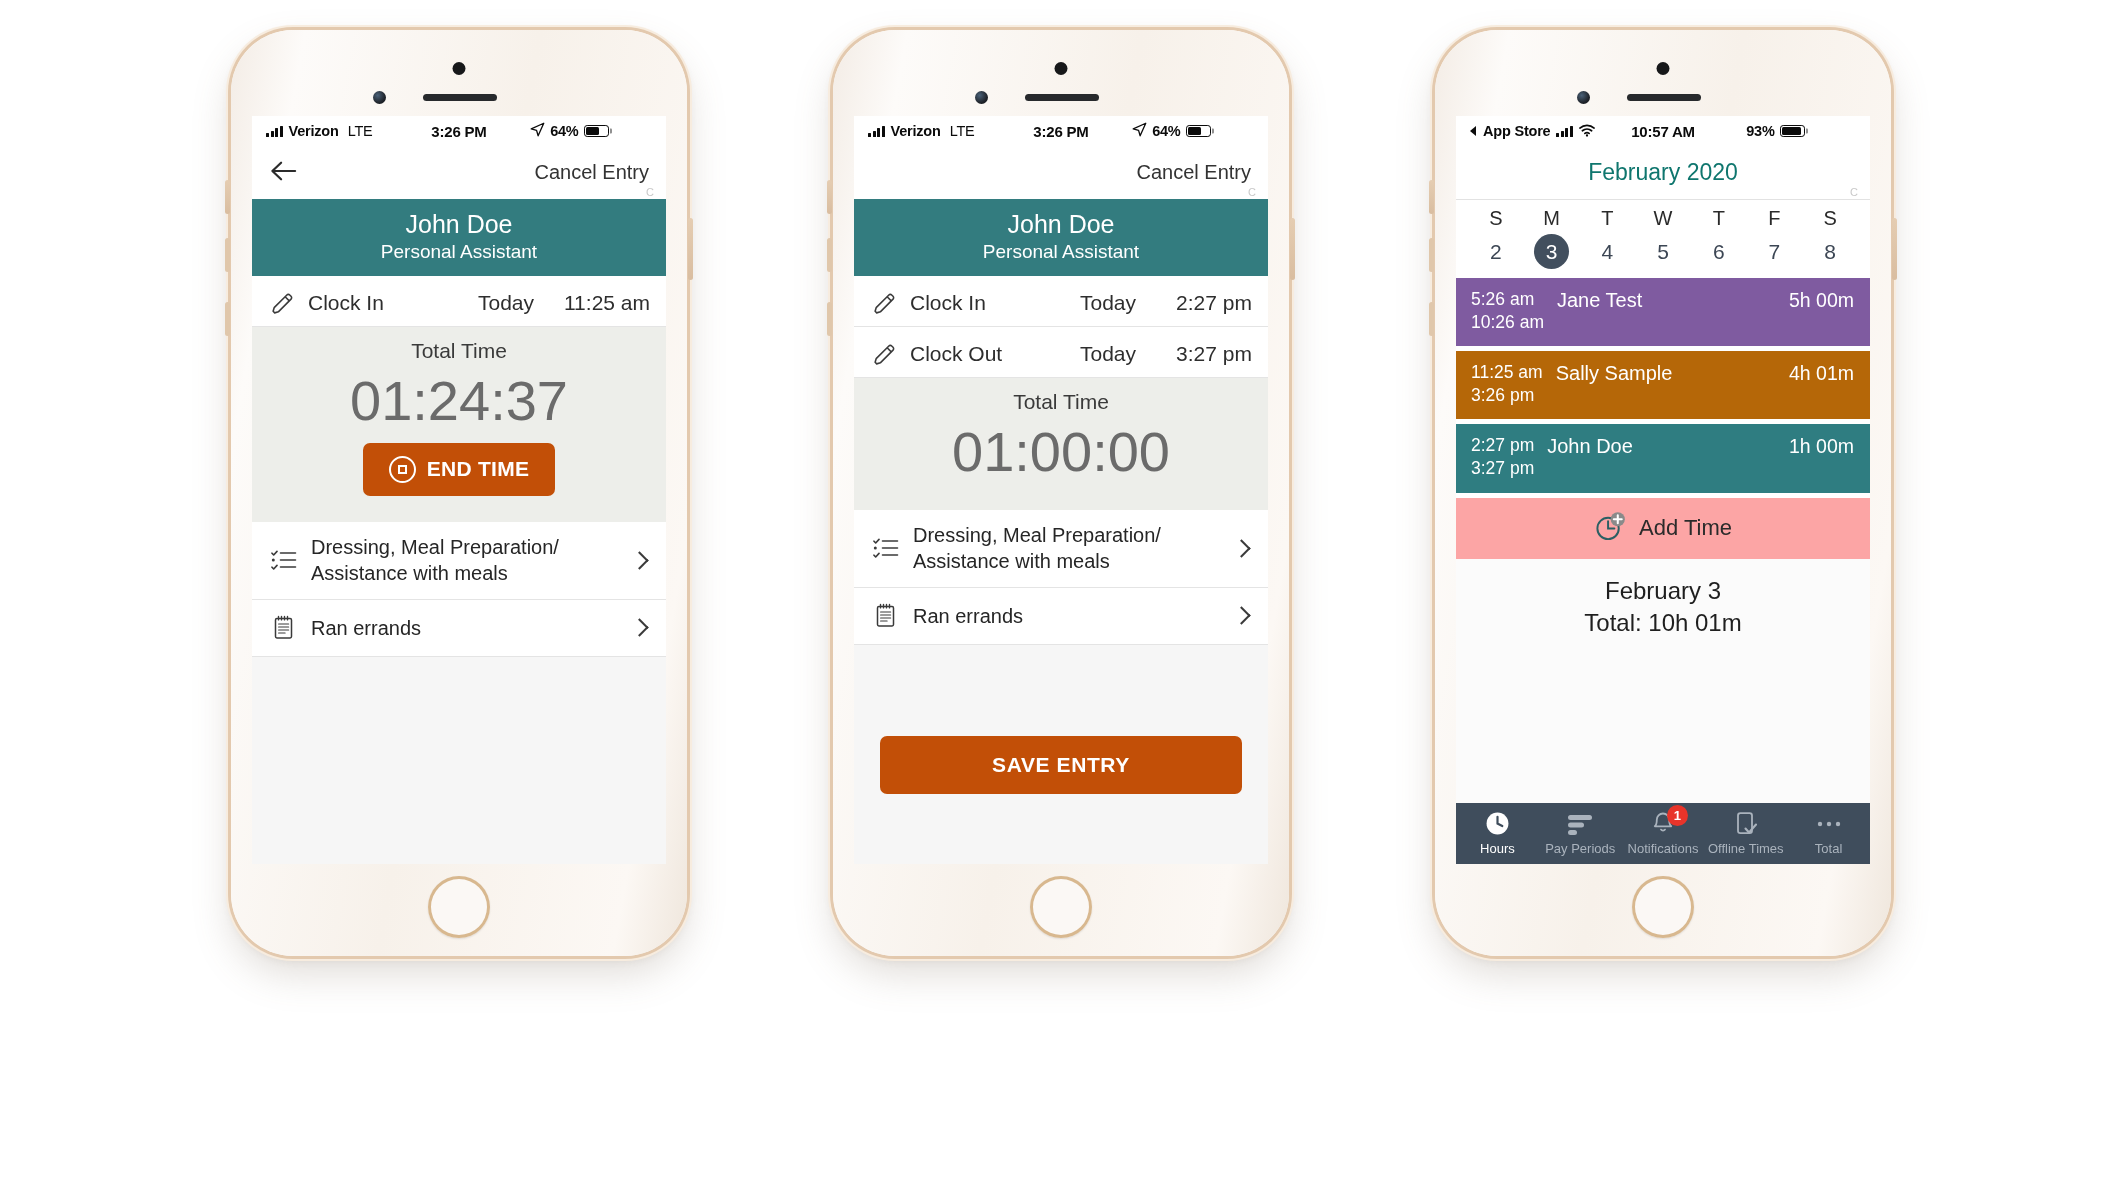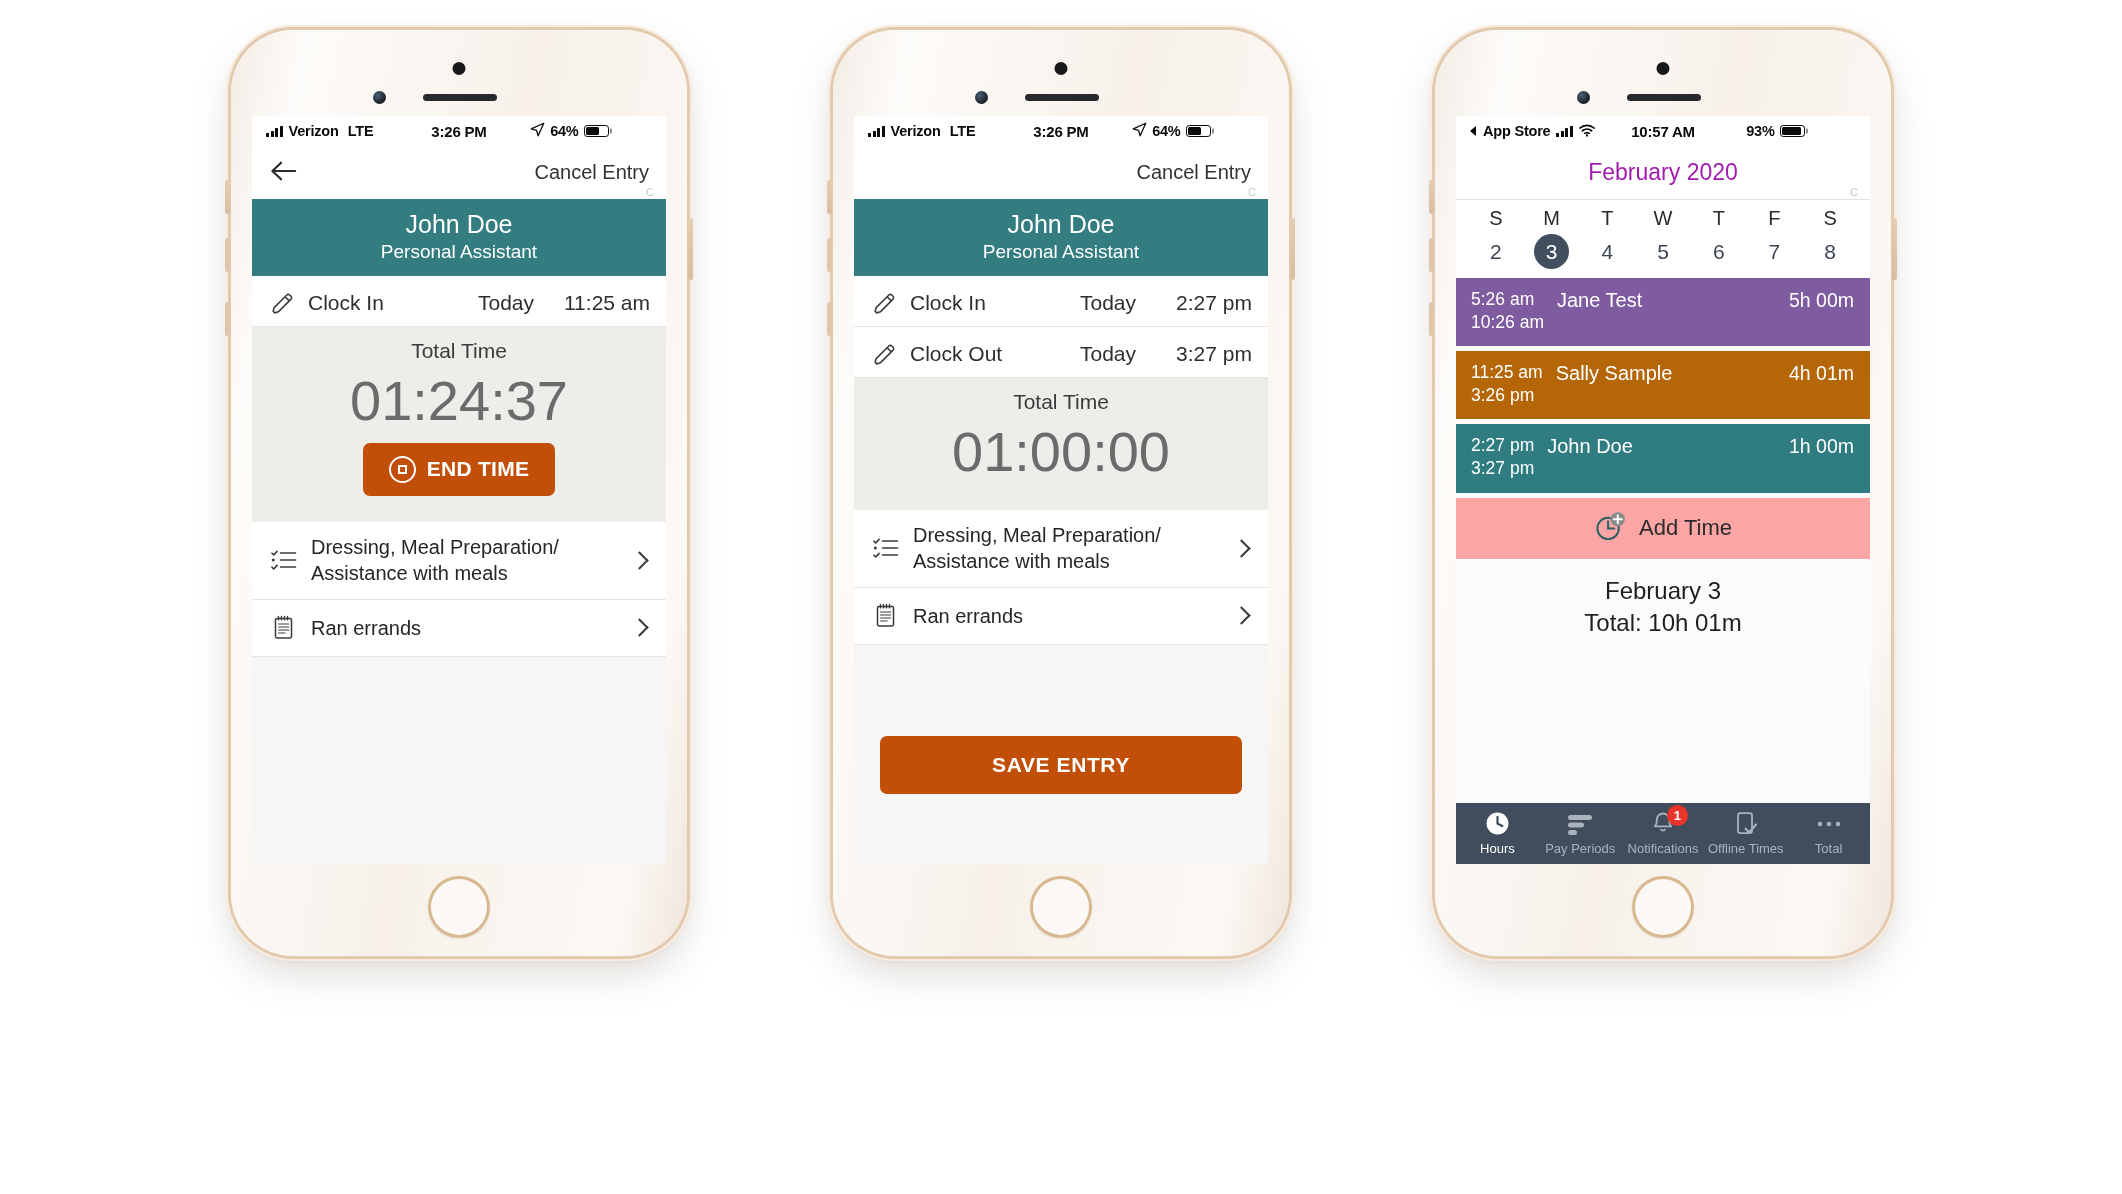--- a/index.html
+++ b/index.html
@@ -97,21 +97,21 @@
   .sb-left { display:flex; align-items:center; gap:6px; flex:1; min-width:0;}
   .sb-center { flex:0 0 auto; }
   .sb-right { display:flex; align-items:center; justify-content:center; gap:5px; flex:1;}
   .bars { display:flex; align-items:flex-end; gap:1.5px; height:11px;}
   .bars i { display:block; width:3px; background:#0b0b0b; border-radius:.5px;}
   .bars i:nth-child(1){height:4px;}
   .bars i:nth-child(2){height:6px;}
   .bars i:nth-child(3){height:8.5px;}
   .bars i:nth-child(4){height:11px;}
   .carrier { font-weight:700; font-size:14.5px;}
-  .lte { font-weight:700; font-size:14.5px; margin-left:3px;}
+  .lte { font-weight:400; font-size:14.5px; margin-left:3px;}
   .battery-shell {
     width:25px;height:12px;border:1.6px solid #0b0b0b;border-radius:3.2px;
     position:relative; display:flex; align-items:center; padding:1.4px;
   }
   .battery-shell::after{
     content:"";position:absolute;right:-4px;top:50%;transform:translateY(-50%);
     width:2px;height:5px;background:rgba(11,11,11,.45);border-radius:0 1px 1px 0;
   }
   .battery-fill{height:100%;background:#0b0b0b;border-radius:1.5px;}
   .pct { font-size:14.5px; font-weight:700;}
@@ -130,21 +130,21 @@
     padding: 0 17px;
     position:relative;
   }
   .nav-link { font-size:20px; color:#333; }
   .nav-c {
     position:absolute; right:12px; bottom:1px;
     font-size:11px; color:#c9c9c9;
   }
   .nav-center-title{
     position:absolute; left:0; right:0; text-align:center;
-    font-size:23px; color:#a21caf; pointer-events:none;
+    font-size:23px; color:#0f766e; pointer-events:none;
   }
   .nav-divider { height:1px; background:#e2e2e2; flex:0 0 1px;}
 
   
   .person-header {
     background:#337c7f;
     color:#fff;
     text-align:center;
     padding: 11px 8px 13px 8px;
     flex:0 0 auto;

